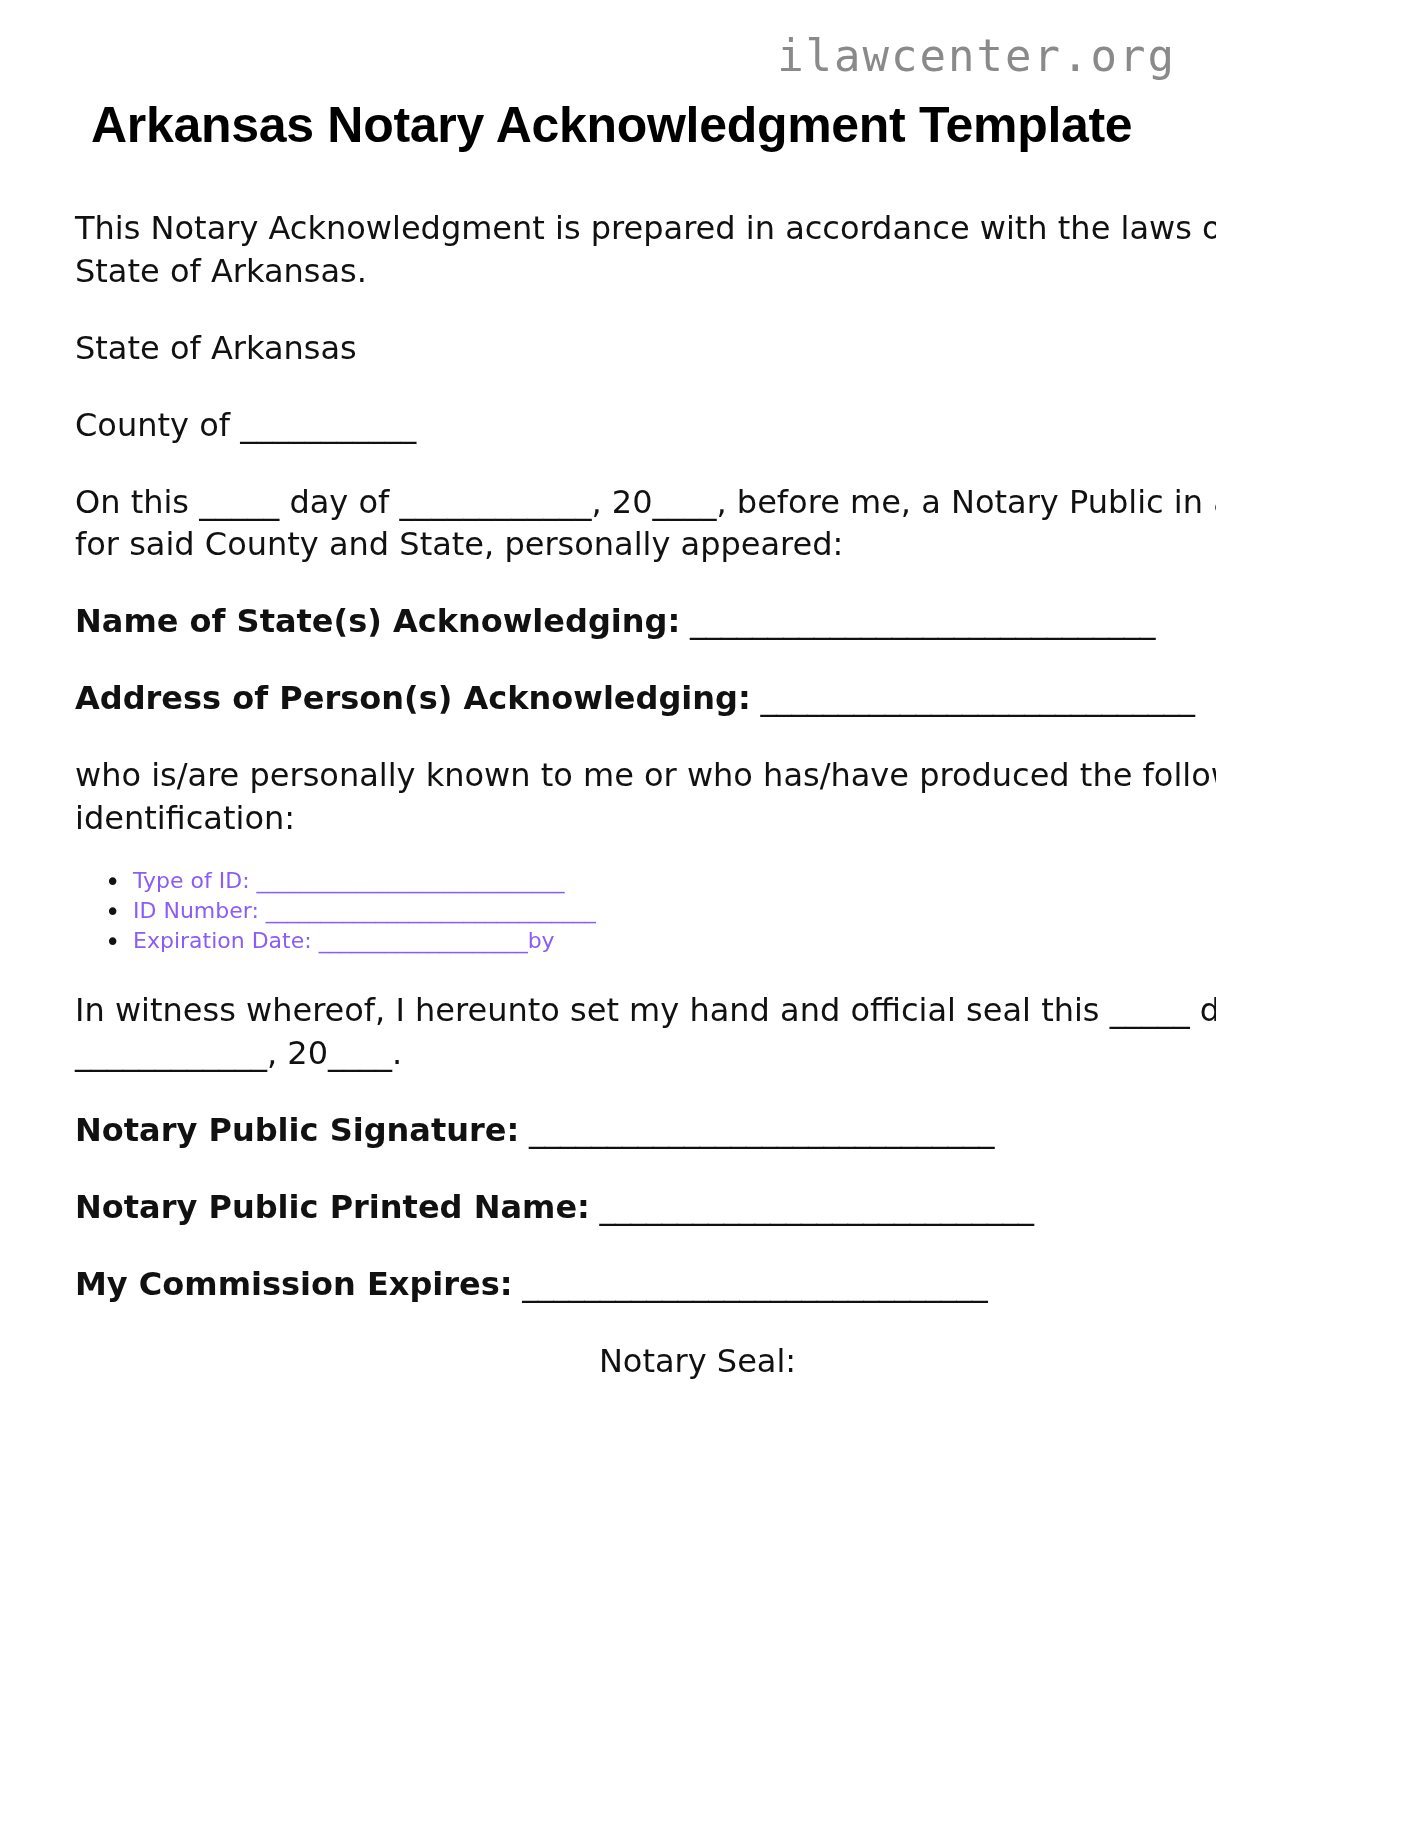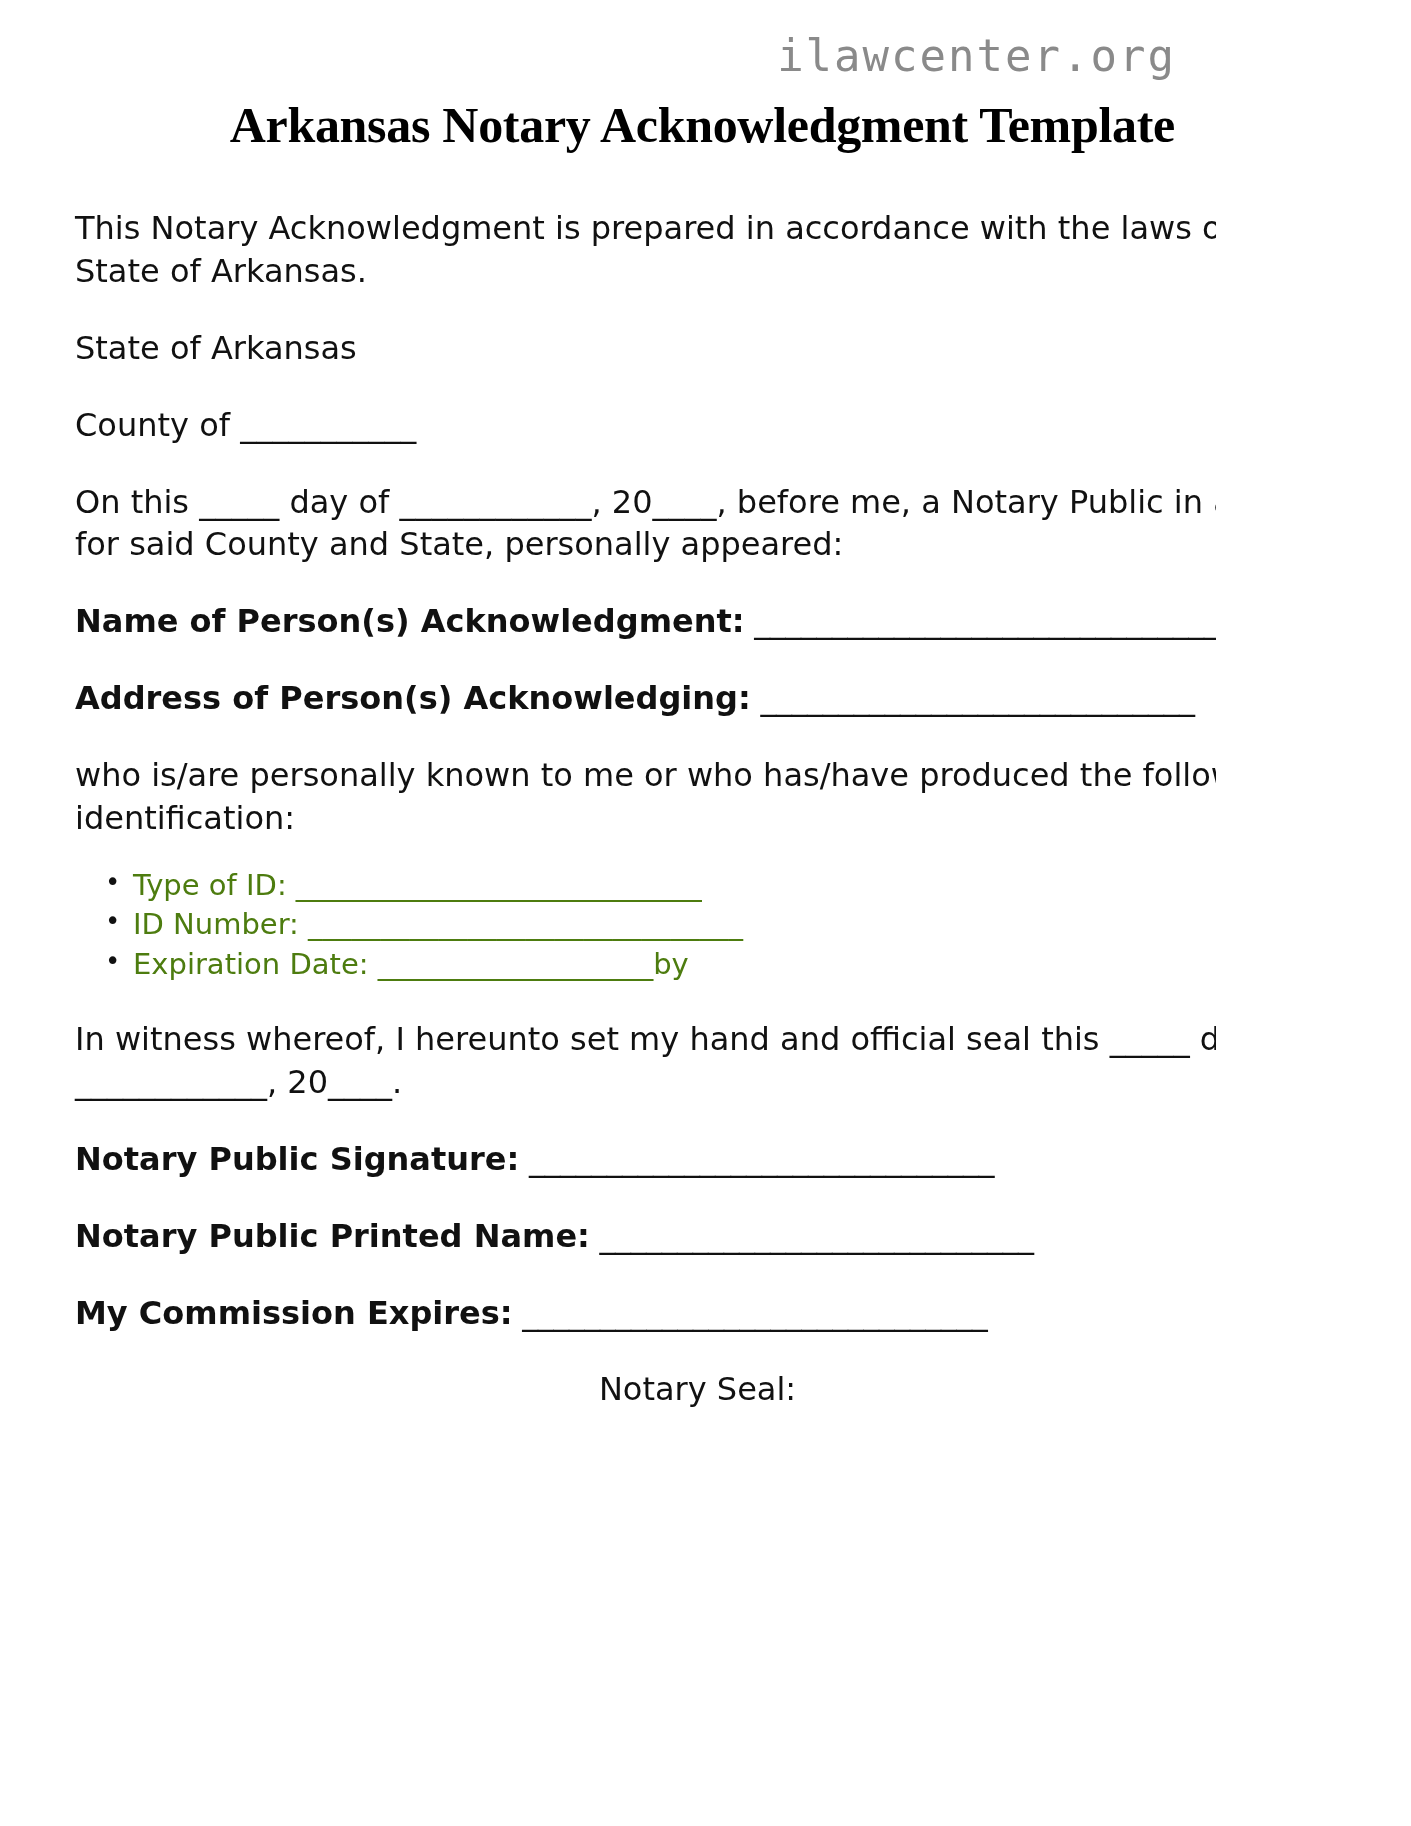--- a/index.html
+++ b/index.html
@@ -30,29 +30,28 @@
     white-space: nowrap;
     line-height: 1;
   }
   .content {
     position: absolute;
     left: 75px;
     top: 96px;
     width: 1262px;
   }
   h1.doc-title {
-    font-family: Liberation Serif, serif;
+    font-family: Liberation Sans, sans-serif;
     font-weight: bold;
     font-size: 50px;
     line-height: 1.18;
-    margin: 0 0 0 0;
+    margin: 0 0 0 16px;
     letter-spacing: -0.3px;
     color: #000000;
     max-width: 1100px;
-    text-align: right;
   }
   p.para {
     font-size: 32px;
     line-height: 1.34;
     margin: 34px 0 0 0;
     color: #111111;
     max-width: 1245px;
   }
   p.para.first {
     margin-top: 52px;
@@ -63,23 +62,23 @@
   .blank {
     letter-spacing: -0.5px;
     text-align: center;
   }
   ul.idlist {
     margin: 26px 0 0 0;
     padding-left: 58px;
     list-style: none;
   }
   ul.idlist li {
-    font-size: 29px;
+    font-size: 22px;
     line-height: 1.36;
-    color: #4d7c0f;
+    color: #8b5cf6;
     position: relative;
     padding-left: 0;
   }
   ul.idlist li::before {
     content: "\2022";
     position: absolute;
     left: -28px;
     top: -1px;
     font-size: 26px;
     color: #111111;
@@ -108,21 +107,21 @@
     <h1 class="doc-title">Arkansas Notary Acknowledgment Template</h1>
 
     <p class="para first">This Notary Acknowledgment is prepared in accordance with the laws of the State of Arkansas.</p>
 
     <p class="para">State of Arkansas</p>
 
     <p class="para">County of ___________</p>
 
     <p class="para">On this _____ day of ____________, 20____, before me, a Notary Public in and for said County and State, personally appeared:</p>
 
-    <p class="para"><span class="lbl">Name of Person(s) Acknowledgment:</span><span class="blank"> ______________________________</span></p>
+    <p class="para"><span class="lbl">Name of State(s) Acknowledging:</span><span class="blank"> ______________________________</span></p>
 
     <p class="para"><span class="lbl">Address of Person(s) Acknowledging:</span><span class="blank"> ____________________________</span></p>
 
     <p class="para">who is/are personally known to me or who has/have produced the following identification:</p>
 
     <ul class="idlist">
       <li>Type of ID: ____________________________</li>
       <li>ID Number: ______________________________</li>
       <li>Expiration Date: ___________________by</li>
     </ul>

